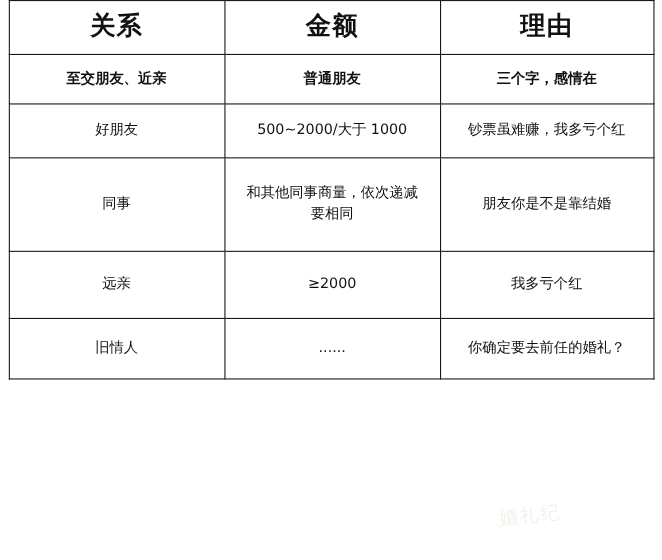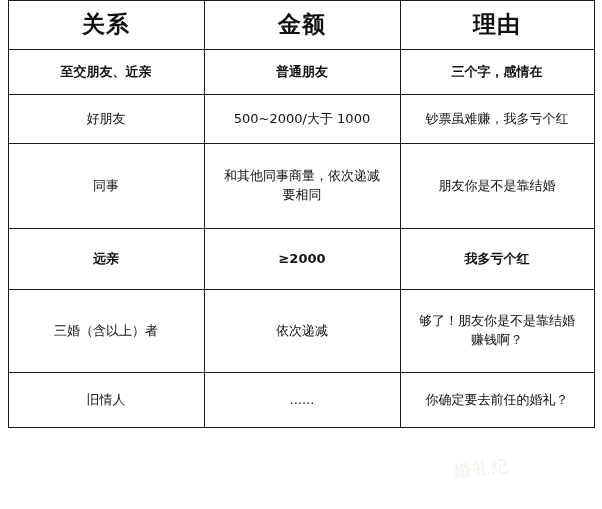--- a/index.html
+++ b/index.html
@@ -42,21 +42,21 @@
   tbody td {
     font-size: 13px;
     font-weight: normal;
   }
   col.c1 { width: 196px; }
   col.c2 { width: 196px; }
   col.c3 { width: 194px; }
   .r-h1 td { height: 36px; font-weight: bold; }
   .r-h2 td { height: 40px; }
   .r-h3 td { height: 76px; }
-  .r-h4 td { height: 52px; font-weight: bold; }
+  .r-h4 td { height: 52px; }
   .r-h5 td { height: 64px; }
   .r-h6 td { height: 74px; }
   .r-h7 td { height: 46px; }
   .cell-multiline {
     white-space: pre-line;
   }
   .watermark {
     position: absolute;
     left: 392px;
     top: 438px;
@@ -106,26 +106,20 @@
         <td>同事</td>
         <td class="cell-multiline">和其他同事商量，依次递减
 要相同</td>
         <td>朋友你是不是靠结婚</td>
       </tr>
       <tr class="r-h4">
         <td>远亲</td>
         <td>≥2000</td>
         <td>我多亏个红</td>
       </tr>
-      <tr class="r-h6">
-        <td>三婚（含以上）者</td>
-        <td>依次递减</td>
-        <td class="cell-multiline">够了！朋友你是不是靠结婚
-赚钱啊？</td>
-      </tr>
       <tr class="r-h7">
         <td>旧情人</td>
         <td>......</td>
         <td>你确定要去前任的婚礼？</td>
       </tr>
     </tbody>
   </table>
   <div class="watermark">婚礼纪</div>
 </div>
 

